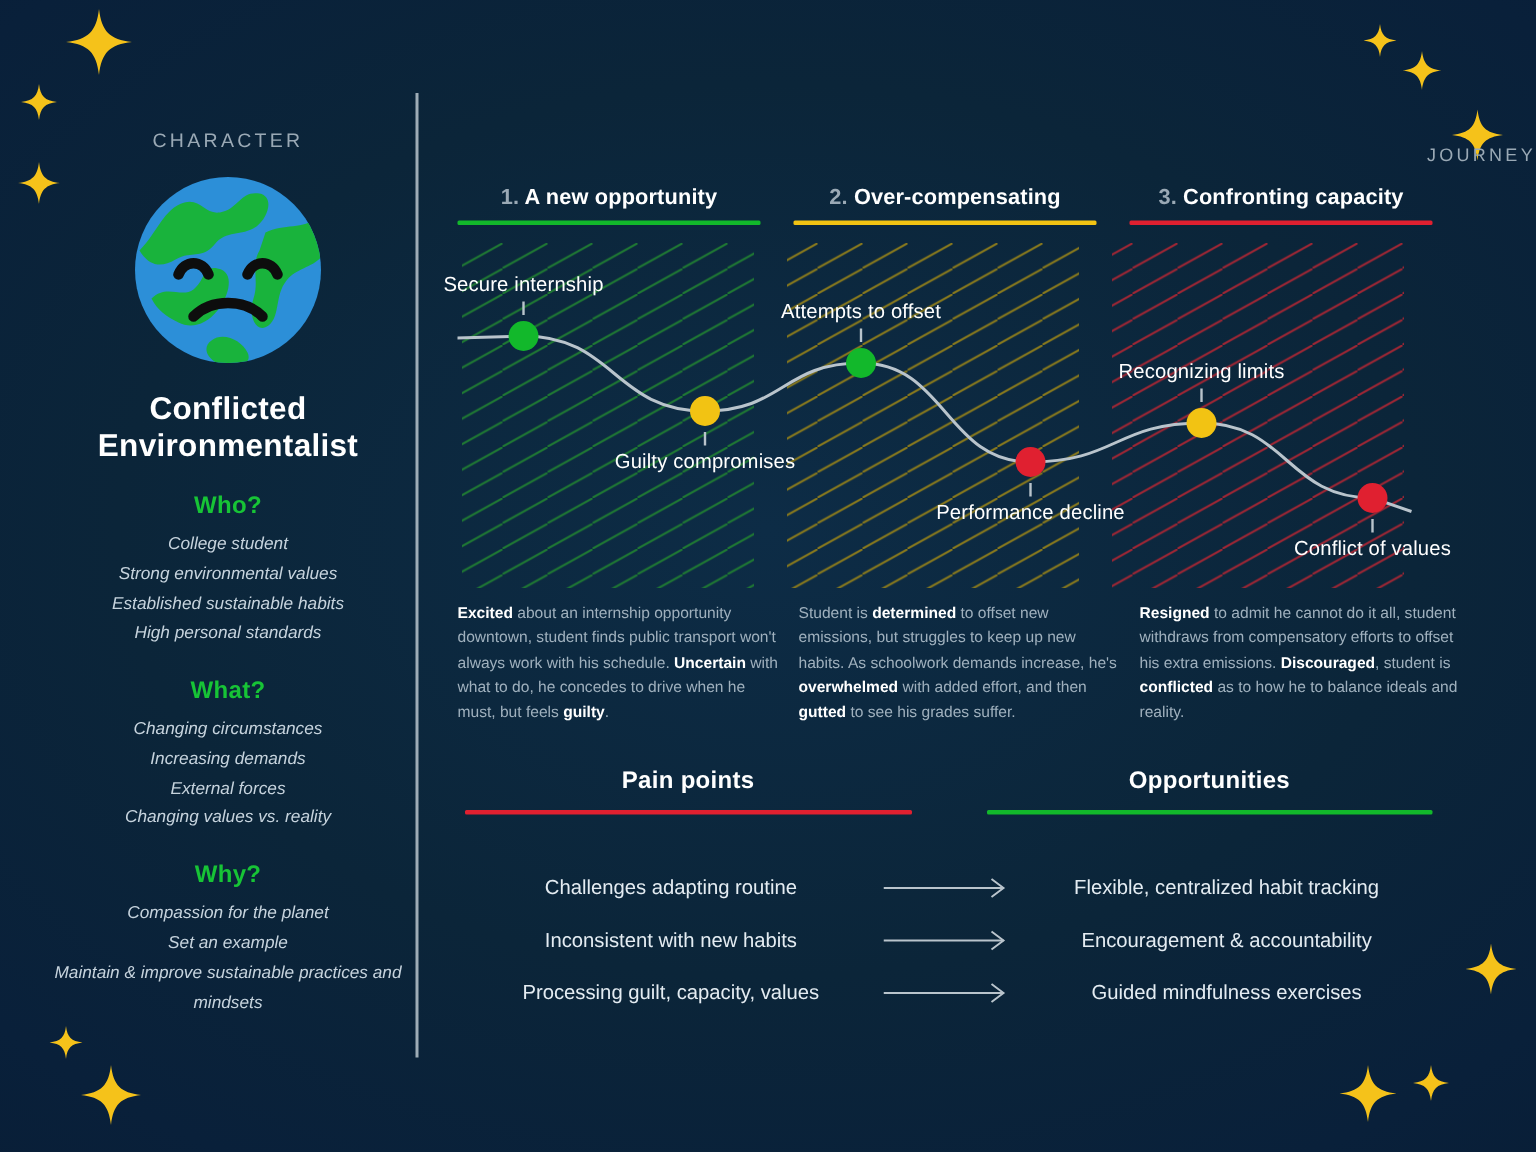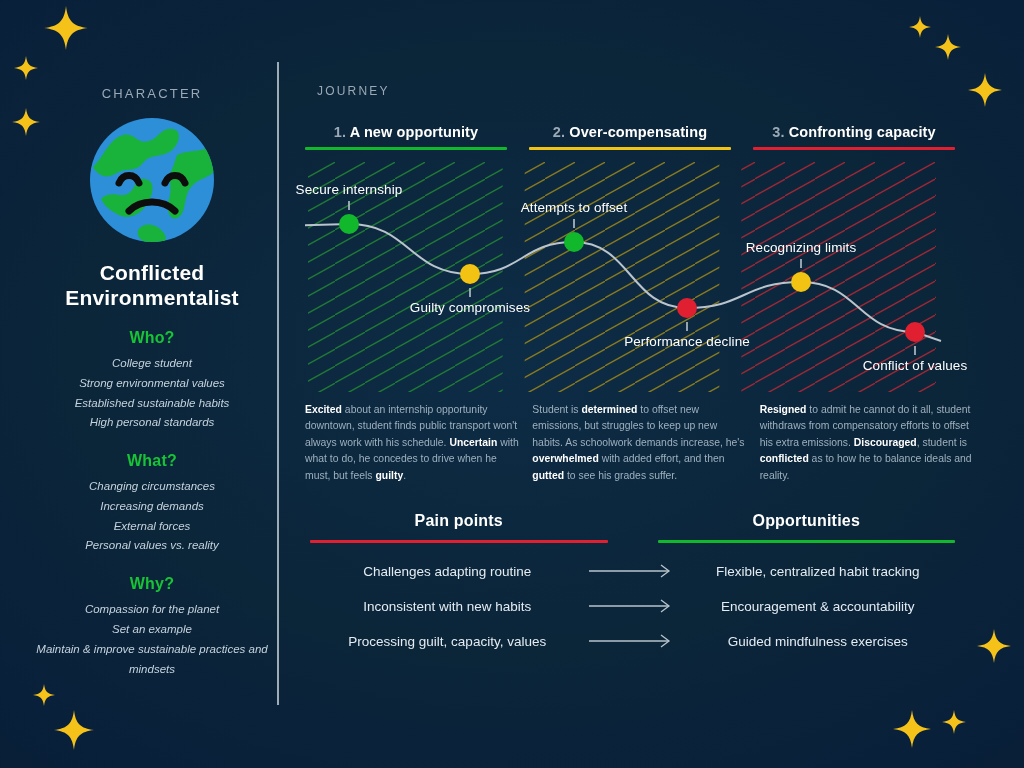--- a/index.html
+++ b/index.html
@@ -52,22 +52,22 @@
     margin-bottom: 7px; letter-spacing: .2px;
   }
   .qitem {
     font-size: 11.5px; color: #c6d3dd; line-height: 1.72;
     padding: 0 26px;
     font-style: italic;
   }
 
   
   .journey-kicker {
-    position: absolute; top: 84px; left: 277px; width: 747px;
-    text-align: left;
+    position: absolute; top: 96px; left: 277px; width: 747px;
+    text-align: right;
     font-size: 12px; letter-spacing: 2.2px; color: #9aa9b5; padding-left: 40px;
   }
 
   .stage-cols {
     position: absolute; left: 305px; top: 124px; width: 650px;
     display: flex; gap: 22px;
   }
   .stage-col { flex: 1 1 0; }
   .stage-title {
     font-size: 14.5px; color: #ffffff; font-weight: 700;
@@ -107,21 +107,21 @@
   .po-head { flex: 1 1 0; text-align: center; }
   .po-head-text {
     font-size: 16px; color: #ffffff; font-weight: 700; letter-spacing: .2px;
   }
   .po-rule { height: 2.5px; margin-top: 10px; border-radius: 1px; }
 
   .po-rows {
     position: absolute; left: 310px; top: 564px; width: 645px;
   }
   .po-row {
-    display: flex; align-items: flex-start; height: 35px;
+    display: flex; align-items: flex-end; height: 35px;
   }
   .po-left {
     flex: 1 1 0; text-align: center; color: #e4ecf2; font-size: 13.5px;
   }
   .po-arrow { width: 96px; display: flex; justify-content: center; }
   .po-right {
     flex: 1 1 0; text-align: center; color: #e4ecf2; font-size: 13.5px;
   }
 </style>
 </head>
@@ -223,21 +223,21 @@
           <div class="qitem">College student</div>
           <div class="qitem">Strong environmental values</div>
           <div class="qitem">Established sustainable habits</div>
           <div class="qitem">High personal standards</div>
         </div>
         <div class="qblock">
           <div class="qhead">What?</div>
           <div class="qitem">Changing circumstances</div>
           <div class="qitem">Increasing demands</div>
           <div class="qitem">External forces</div>
-          <div class="qitem">Personal values vs. reality</div>
+          <div class="qitem">Changing values vs. reality</div>
         </div>
         <div class="qblock">
           <div class="qhead">Why?</div>
           <div class="qitem">Compassion for the planet</div>
           <div class="qitem">Set an example</div>
           <div class="qitem">Maintain &amp; improve sustainable practices and mindsets</div>
         </div>
       </div>
   </div>
 

